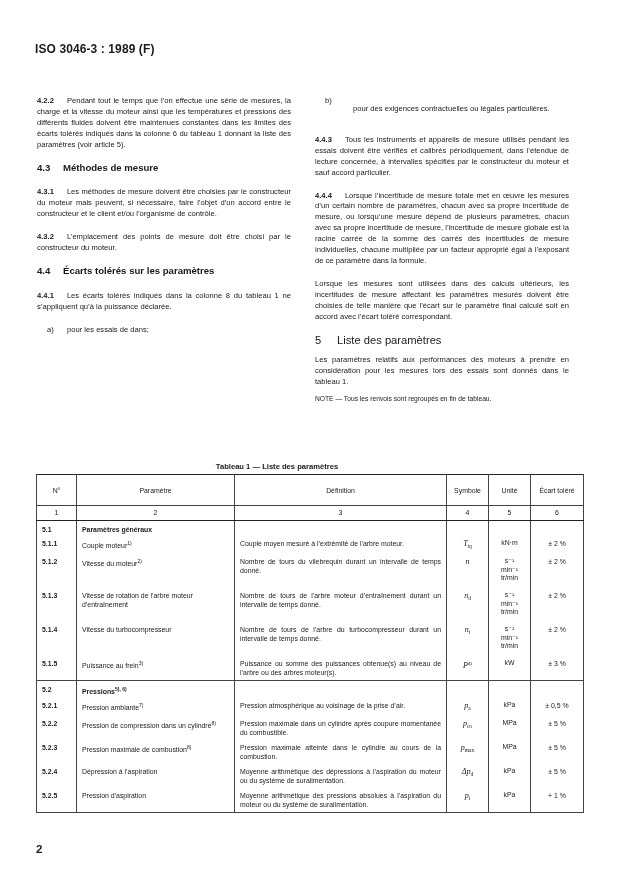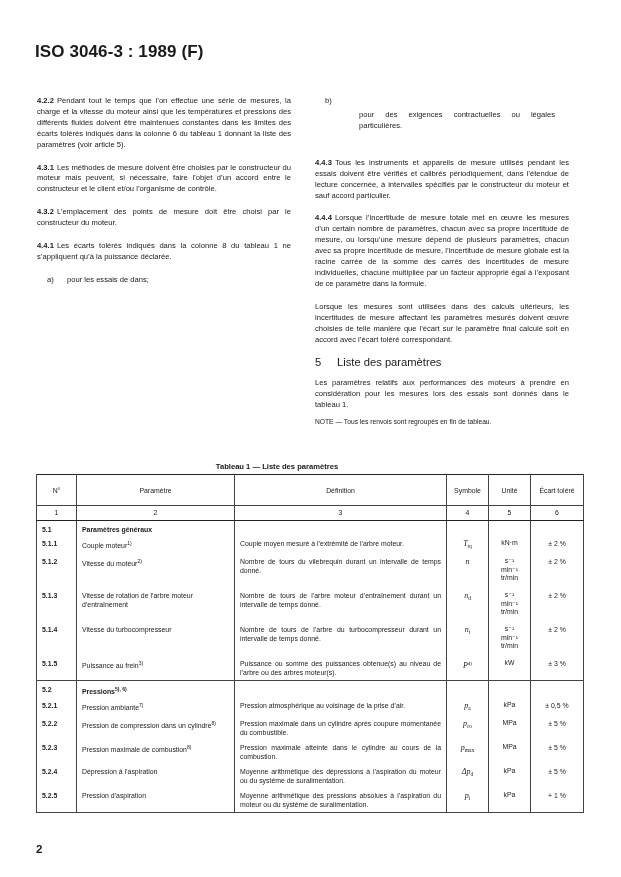--- a/index.html
+++ b/index.html
@@ -3,27 +3,27 @@
 <meta charset="utf-8">
 <style>
   html, body { margin: 0; padding: 0; background: #ffffff; }
   body {
     width: 621px; height: 877px; position: relative; overflow: hidden;
     font-family: "Liberation Sans", "DejaVu Sans", sans-serif;
     color: #1a1a1a;
   }
   .abs { position: absolute; }
   .header {
-    left: 35px; top: 42px; font-size: 17px; font-weight: bold; letter-spacing: 0.1px;
+    left: 35px; top: 42px; font-size: 12px; font-weight: bold; letter-spacing: 0.1px;
   }
   .col { position: absolute; width: 254px; font-size: 7.6px; line-height: 10.9px; }
   .col-left { left: 37px; top: 96px; }
   .col-right { left: 315px; top: 96px; }
   .para { text-align: justify; margin: 0 0 12px 0; }
-  .num { font-weight: bold; margin-right: 3px; }
+  .num { font-weight: bold; margin-right: 13px; }
   .h2 { font-size: 9.6px; font-weight: bold; margin: 10px 0 14px 0; }
   .h2 .hn { display: inline-block; width: 26px; }
   .h1 { font-size: 11.2px; font-weight: normal; margin: 12px 0 10px 0; }
   .h1 .hn { display: inline-block; width: 22px; }
   .listitem { margin: 0 0 12px 10px; display: flex; }
   .listitem .lbl { width: 20px; flex: none; }
   .note { font-size: 6.7px; margin-top: 4px; }
 
   .table-title {
     left: 0; width: 554px; top: 462px; text-align: center;
@@ -59,37 +59,39 @@
   .unit-line { display: block; line-height: 8.6px; }
   .page-number { left: 36px; top: 843px; font-size: 11.5px; font-weight: bold; }
 </style>
 </head>
 <body>
 
 <div class="abs header">ISO 3046-3 : 1989 (F)</div>
 
 <div class="col col-left">
   <p class="para"><span class="num">4.2.2</span><span>Pendant tout le temps que l’on effectue une série de mesures, la charge et la vitesse du moteur ainsi que les températures et pressions des différents fluides doivent être maintenues constantes dans les limites des écarts tolérés indiqués dans la colonne 6 du tableau 1 donnant la liste des paramètres (voir article 5).</span></p>
+  <div class="h2"><span class="hn">4.3</span><span>Méthodes de mesure</span></div>
   <p class="para"><span class="num">4.3.1</span><span>Les méthodes de mesure doivent être choisies par le constructeur du moteur mais peuvent, si nécessaire, faire l’objet d’un accord entre le constructeur et le client et/ou l’organisme de contrôle.</span></p>
   <p class="para"><span class="num">4.3.2</span><span>L’emplacement des points de mesure doit être choisi par le constructeur du moteur.</span></p>
+  <div class="h2"><span class="hn">4.4</span><span>Écarts tolérés sur les paramètres</span></div>
   <p class="para"><span class="num">4.4.1</span><span>Les écarts tolérés indiqués dans la colonne 8 du tableau 1 ne s’appliquent qu’à la puissance déclarée.</span></p>
   <div class="listitem">
       <span class="lbl">a)</span>
       <span>pour les essais de dans;</span>
     </div>
 </div>
 
 <div class="col col-right">
   <div class="listitem" style="margin-left:10px">
       <span class="lbl">b)</span>
-      <span class="para" style="margin:14px">pour des exigences contractuelles ou légales particulières.</span>
+      <span class="para" style="margin:8px">pour des exigences contractuelles ou légales particulières.</span>
     </div>
   <p class="para"><span class="num">4.4.3</span><span>Tous les instruments et appareils de mesure utilisés pendant les essais doivent être vérifiés et calibrés périodiquement, dans l’étendue de lecture concernée, à intervalles spécifiés par le constructeur du moteur et sauf accord particulier.</span></p>
   <p class="para"><span class="num">4.4.4</span><span>Lorsque l’incertitude de mesure totale met en œuvre les mesures d’un certain nombre de paramètres, chacun avec sa propre incertitude de mesure, ou lorsqu’une mesure dépend de plusieurs paramètres, chacun avec sa propre incertitude de mesure, l’incertitude de mesure globale est la racine carrée de la somme des carrés des incertitudes de mesure individuelles, chacune multipliée par un facteur approprié égal à l’exposant de ce paramètre dans la formule.</span></p>
-  <p class="para">Lorsque les mesures sont utilisées dans des calculs ultérieurs, les incertitudes de mesure affectant les paramètres mesurés doivent œuvre choisies de telle manière que l’écart sur le paramètre final calculé soit en accord avec l’écart toléré correspondant.</p>
+  <p class="para">Lorsque les mesures sont utilisées dans des calculs ultérieurs, les incertitudes de mesure affectant les paramètres mesurés doivent être choisies de telle manière que l’écart sur le paramètre final calculé soit en accord avec l’écart toléré correspondant.</p>
   <div class="h1"><span class="hn">5</span><span>Liste des paramètres</span></div>
   <p class="para" style="margin-bottom:6px">Les paramètres relatifs aux performances des moteurs à prendre en considération pour les mesures lors des essais sont donnés dans le tableau 1.</p>
   <div class="note">NOTE — Tous les renvois sont regroupés en fin de tableau.</div>
 </div>
 
 <div class="abs table-title">Tableau 1 — Liste des paramètres</div>
 
 <table class="params">
   <colgroup>
     <col style="width:40px">

